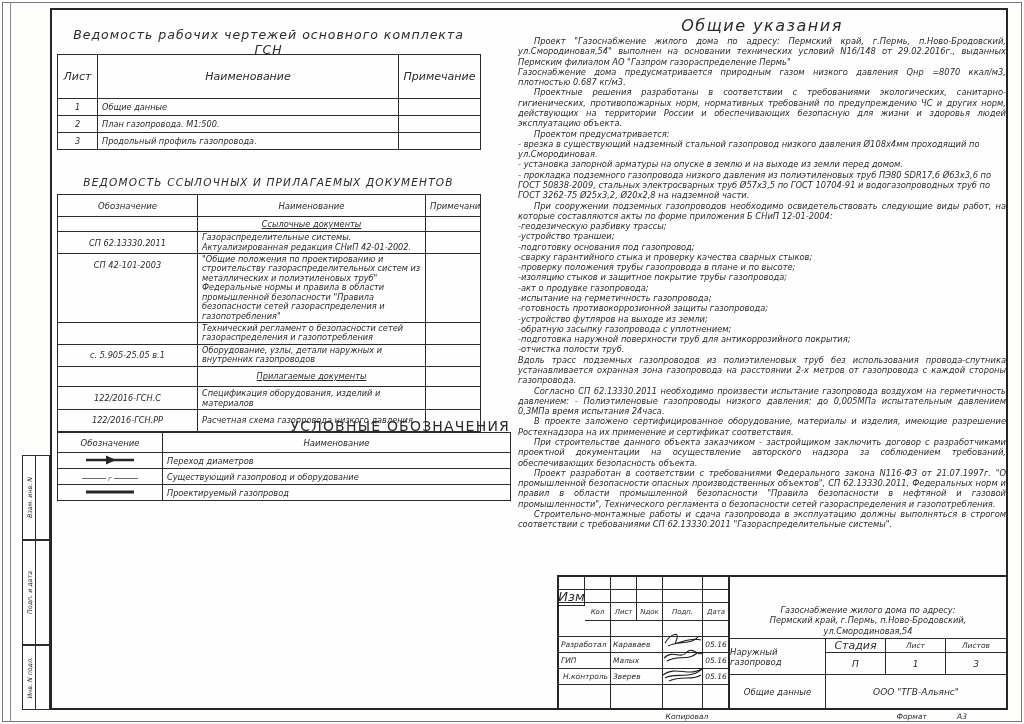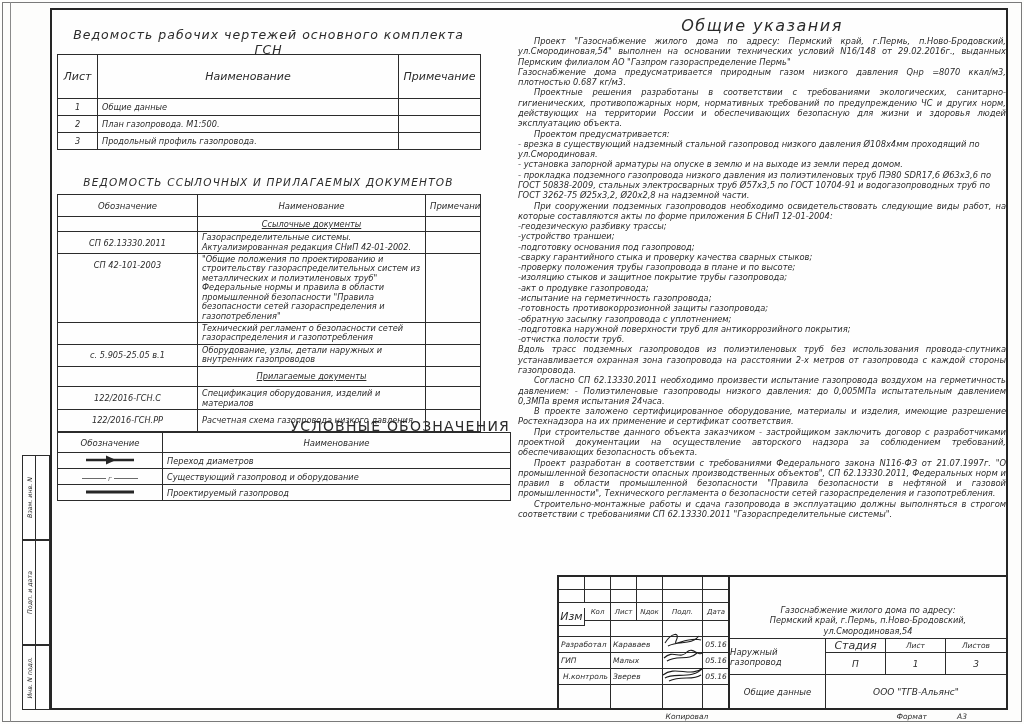--- a/index.html
+++ b/index.html
@@ -219,20 +219,21 @@
     <p class="ind">При сооружении подземных газопроводов необходимо освидетельствовать следующие виды работ, на которые составляются акты по форме приложения Б СНиП 12-01-2004:</p>
     <p class="li">-геодезическую разбивку трассы;</p>
     <p class="li">-устройство траншеи;</p>
     <p class="li">-подготовку основания под газопровод;</p>
     <p class="li">-сварку гарантийного стыка и проверку качества сварных стыков;</p>
     <p class="li">-проверку положения трубы газопровода в плане и по высоте;</p>
     <p class="li">-изоляцию стыков и защитное покрытие трубы газопровода;</p>
     <p class="li">-акт о продувке газопровода;</p>
     <p class="li">-испытание на герметичность газопровода;</p>
     <p class="li">-готовность противокоррозионной защиты газопровода;</p>
+    <p class="li">-устройство футляров на выходе из земли;</p>
     <p class="li">-обратную засыпку газопровода с уплотнением;</p>
     <p class="li">-подготовка наружной поверхности труб для антикоррозийного покрытия;</p>
     <p class="li">-отчистка полости труб.</p>
     <p class="fl">Вдоль трасс подземных газопроводов из полиэтиленовых труб без использования провода-спутника устанавливается охранная зона газопровода на расстоянии 2-х метров от газопровода с каждой стороны газопровода.</p>
     <p class="ind">Согласно СП 62.13330.2011 необходимо произвести испытание газопровода воздухом на герметичность давлением: - Полиэтиленовые газопроводы низкого давления: до 0,005МПа испытательным давлением 0,3МПа время испытания 24часа.</p>
     <p class="ind">В проекте заложено сертифицированное оборудование, материалы и изделия, имеющие разрешение Ростехнадзора на их применение и сертификат соответствия.</p>
     <p class="ind">При строительстве данного объекта заказчиком - застройщиком заключить договор с разработчиками проектной документации на осуществление авторского надзора за соблюдением требований, обеспечивающих безопасность объекта.</p>
     <p class="ind">Проект разработан в соответствии с требованиями Федерального закона N116-ФЗ от 21.07.1997г. "О промышленной безопасности опасных производственных объектов", СП 62.13330.2011, Федеральных норм и правил в области промышленной безопасности "Правила безопасности в нефтяной и газовой промышленности", Технического регламента о безопасности сетей газораспределения и газопотребления.</p>
     <p class="ind">Строительно-монтажные работы и сдача газопровода в эксплуатацию должны выполняться в строгом соответствии с требованиями СП 62.13330.2011 "Газораспределительные системы".</p>
   </div>
@@ -244,21 +245,21 @@
     <div class="cell br bb" style="left:52px;top:0;width:26px;height:13px"></div>
     <div class="cell br bb" style="left:78px;top:0;width:26px;height:13px"></div>
     <div class="cell br bb" style="left:104px;top:0;width:40px;height:13px"></div>
     <div class="cell bb" style="left:144px;top:0;width:26px;height:13px"></div>
     <div class="cell br bb" style="left:0;top:13px;width:26px;height:13px"></div>
     <div class="cell br bb" style="left:26px;top:13px;width:26px;height:13px"></div>
     <div class="cell br bb" style="left:52px;top:13px;width:26px;height:13px"></div>
     <div class="cell br bb" style="left:78px;top:13px;width:26px;height:13px"></div>
     <div class="cell br bb" style="left:104px;top:13px;width:40px;height:13px"></div>
     <div class="cell bb" style="left:144px;top:13px;width:26px;height:13px"></div>
-    <div class="cell br bb" style="left:0;top:31px;width:26px;height:18px;font-size:11px">Изм</div>
+    <div class="cell br bb" style="left:0;top:11px;width:26px;height:18px;font-size:13px">Изм</div>
     <div class="cell br bb" style="left:26px;top:26px;width:26px;height:18px;font-size:7px">Кол</div>
     <div class="cell br bb" style="left:52px;top:26px;width:26px;height:18px;font-size:7px">Лист</div>
     <div class="cell br bb" style="left:78px;top:26px;width:26px;height:18px;font-size:7px">Nдок</div>
     <div class="cell br bb" style="left:104px;top:26px;width:40px;height:18px;font-size:7px">Подп.</div>
     <div class="cell bb" style="left:144px;top:26px;width:26px;height:18px;font-size:7px">Дата</div>
     <div class="cell br bb" style="left:0;top:44px;width:52px;height:16px"></div>
     <div class="cell br bb" style="left:52px;top:44px;width:52px;height:16px"></div>
     <div class="cell br bb" style="left:104px;top:44px;width:40px;height:16px"></div>
     <div class="cell bb" style="left:144px;top:44px;width:26px;height:16px"></div>
     <div class="cell br bb" style="left:0;top:60px;width:52px;height:16px;justify-content:flex-start;padding-left:2px">Разработал</div>

